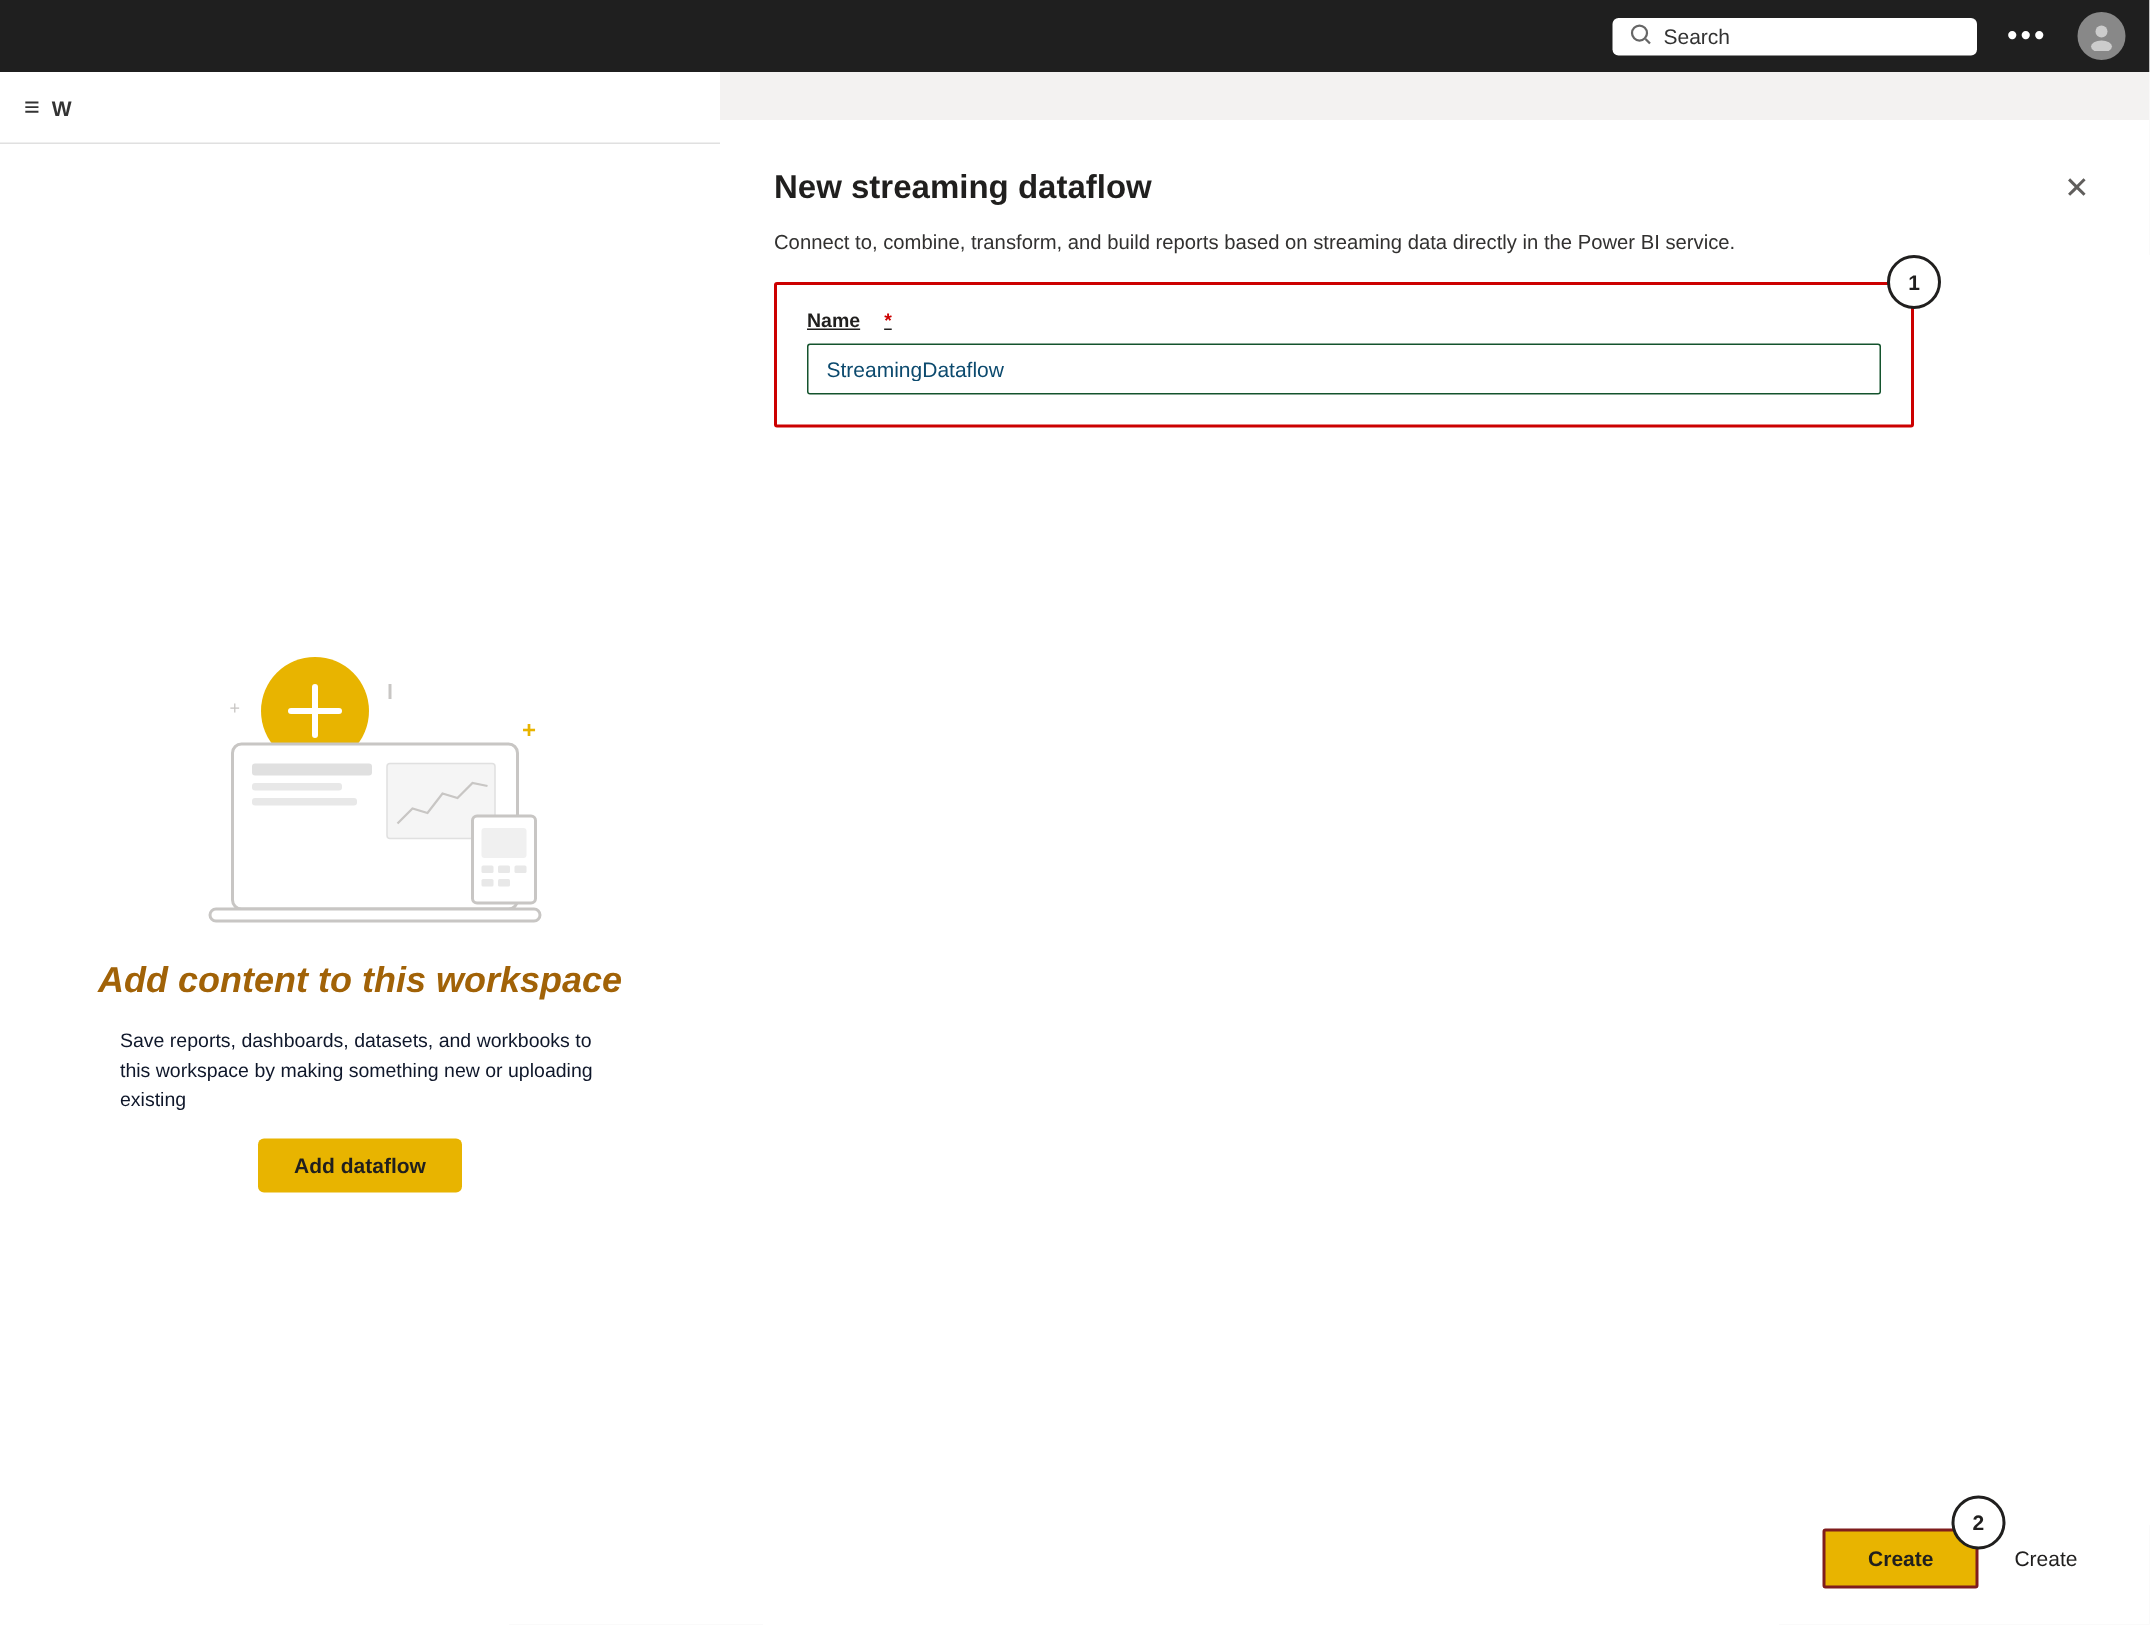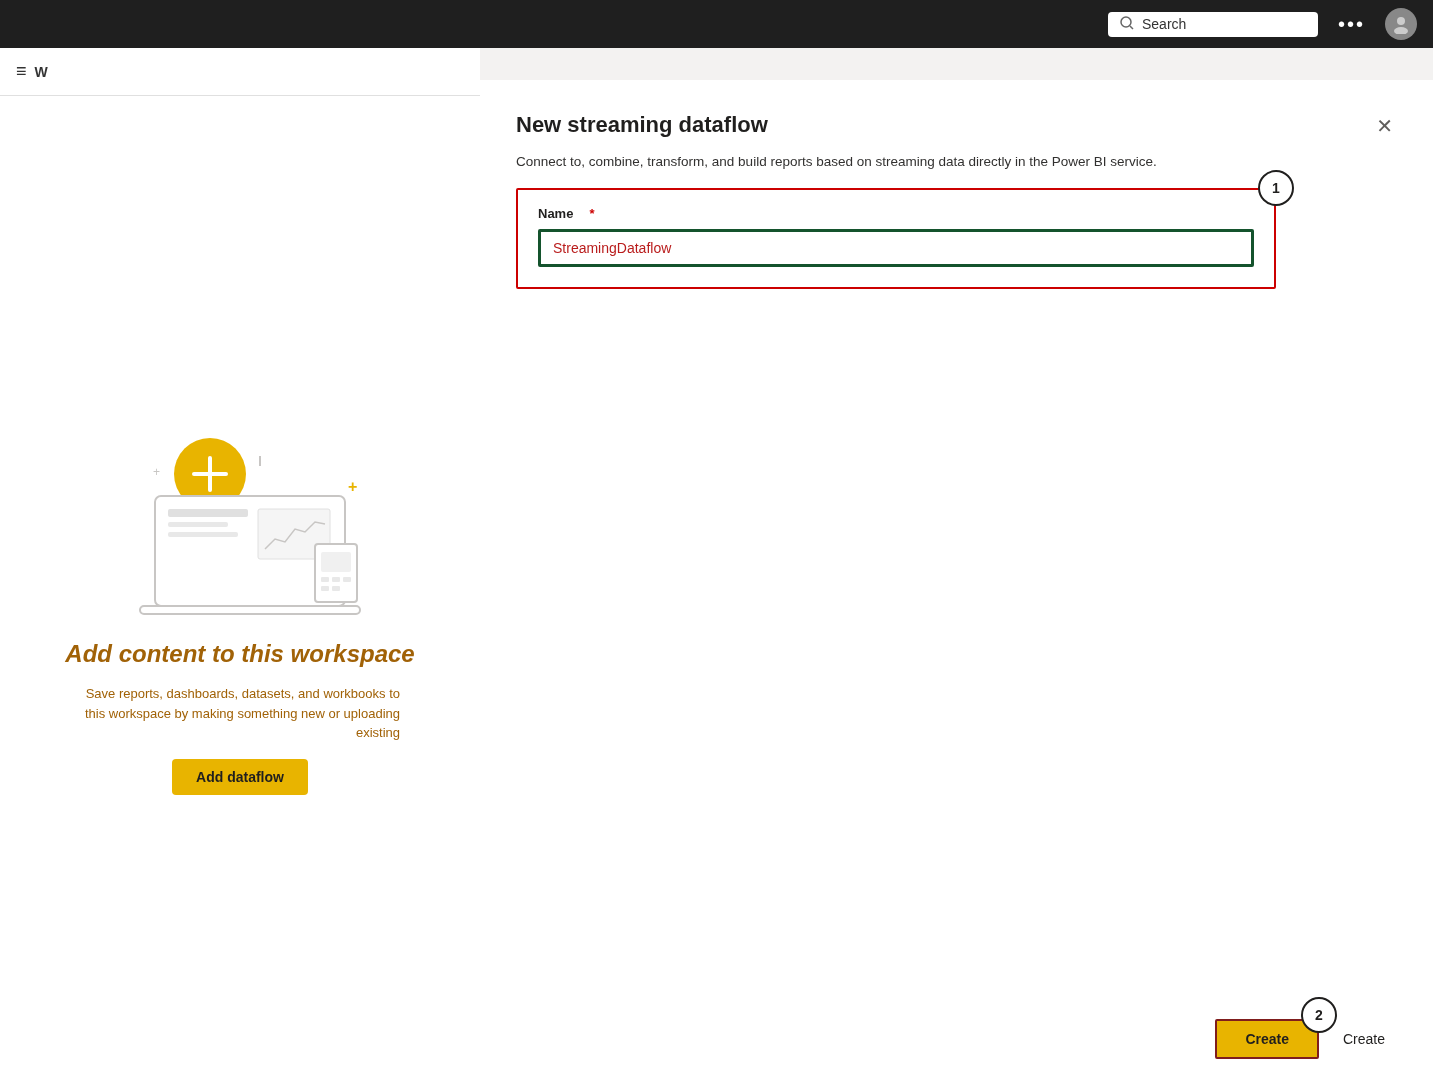--- a/index.html
+++ b/index.html
@@ -25,21 +25,21 @@
       gap: 12px;
       z-index: 10;
     }
 
     .search-box {
       display: flex;
       align-items: center;
       background: #fff;
       border-radius: 4px;
       padding: 4px 12px;
-      width: 210px;
+      width: 243px;
       gap: 8px;
     }
 
     .search-icon-svg {
       color: #666;
       font-size: 14px;
     }
 
     .search-text {
       font-size: 14px;
@@ -117,22 +117,22 @@
     .workspace-heading {
       font-size: 24px;
       font-weight: 700;
       color: #a16207;
       text-align: center;
       font-style: italic;
     }
 
     .workspace-desc {
       font-size: 13px;
-      color: #a16207;
-      text-align: right;
+      color: #0f172a;
+      text-align: left;
       max-width: 320px;
       line-height: 1.5;
     }
 
     .add-content-btn {
       background: #e8b400;
       border: none;
       border-radius: 4px;
       padding: 10px 24px;
       font-size: 14px;
@@ -194,33 +194,34 @@
       position: relative;
     }
 
     .name-label {
       font-size: 13px;
       font-weight: 700;
       color: #201f1e;
       margin-bottom: 8px;
       display: flex;
       gap: 16px;
+      text-decoration: underline;
     }
 
     .required-star {
       color: #c00;
     }
 
     .name-input {
       width: 100%;
-      border: 3px solid #14532d;
+      border: 1px solid #14532d;
       border-radius: 2px;
       padding: 8px 12px;
       font-size: 14px;
-      color: #b91c1c;
+      color: #0c4a6e;
       outline: none;
     }
 
     
     .step-badge-1 {
       position: absolute;
       top: -20px;
       right: -20px;
       width: 36px;
       height: 36px;

